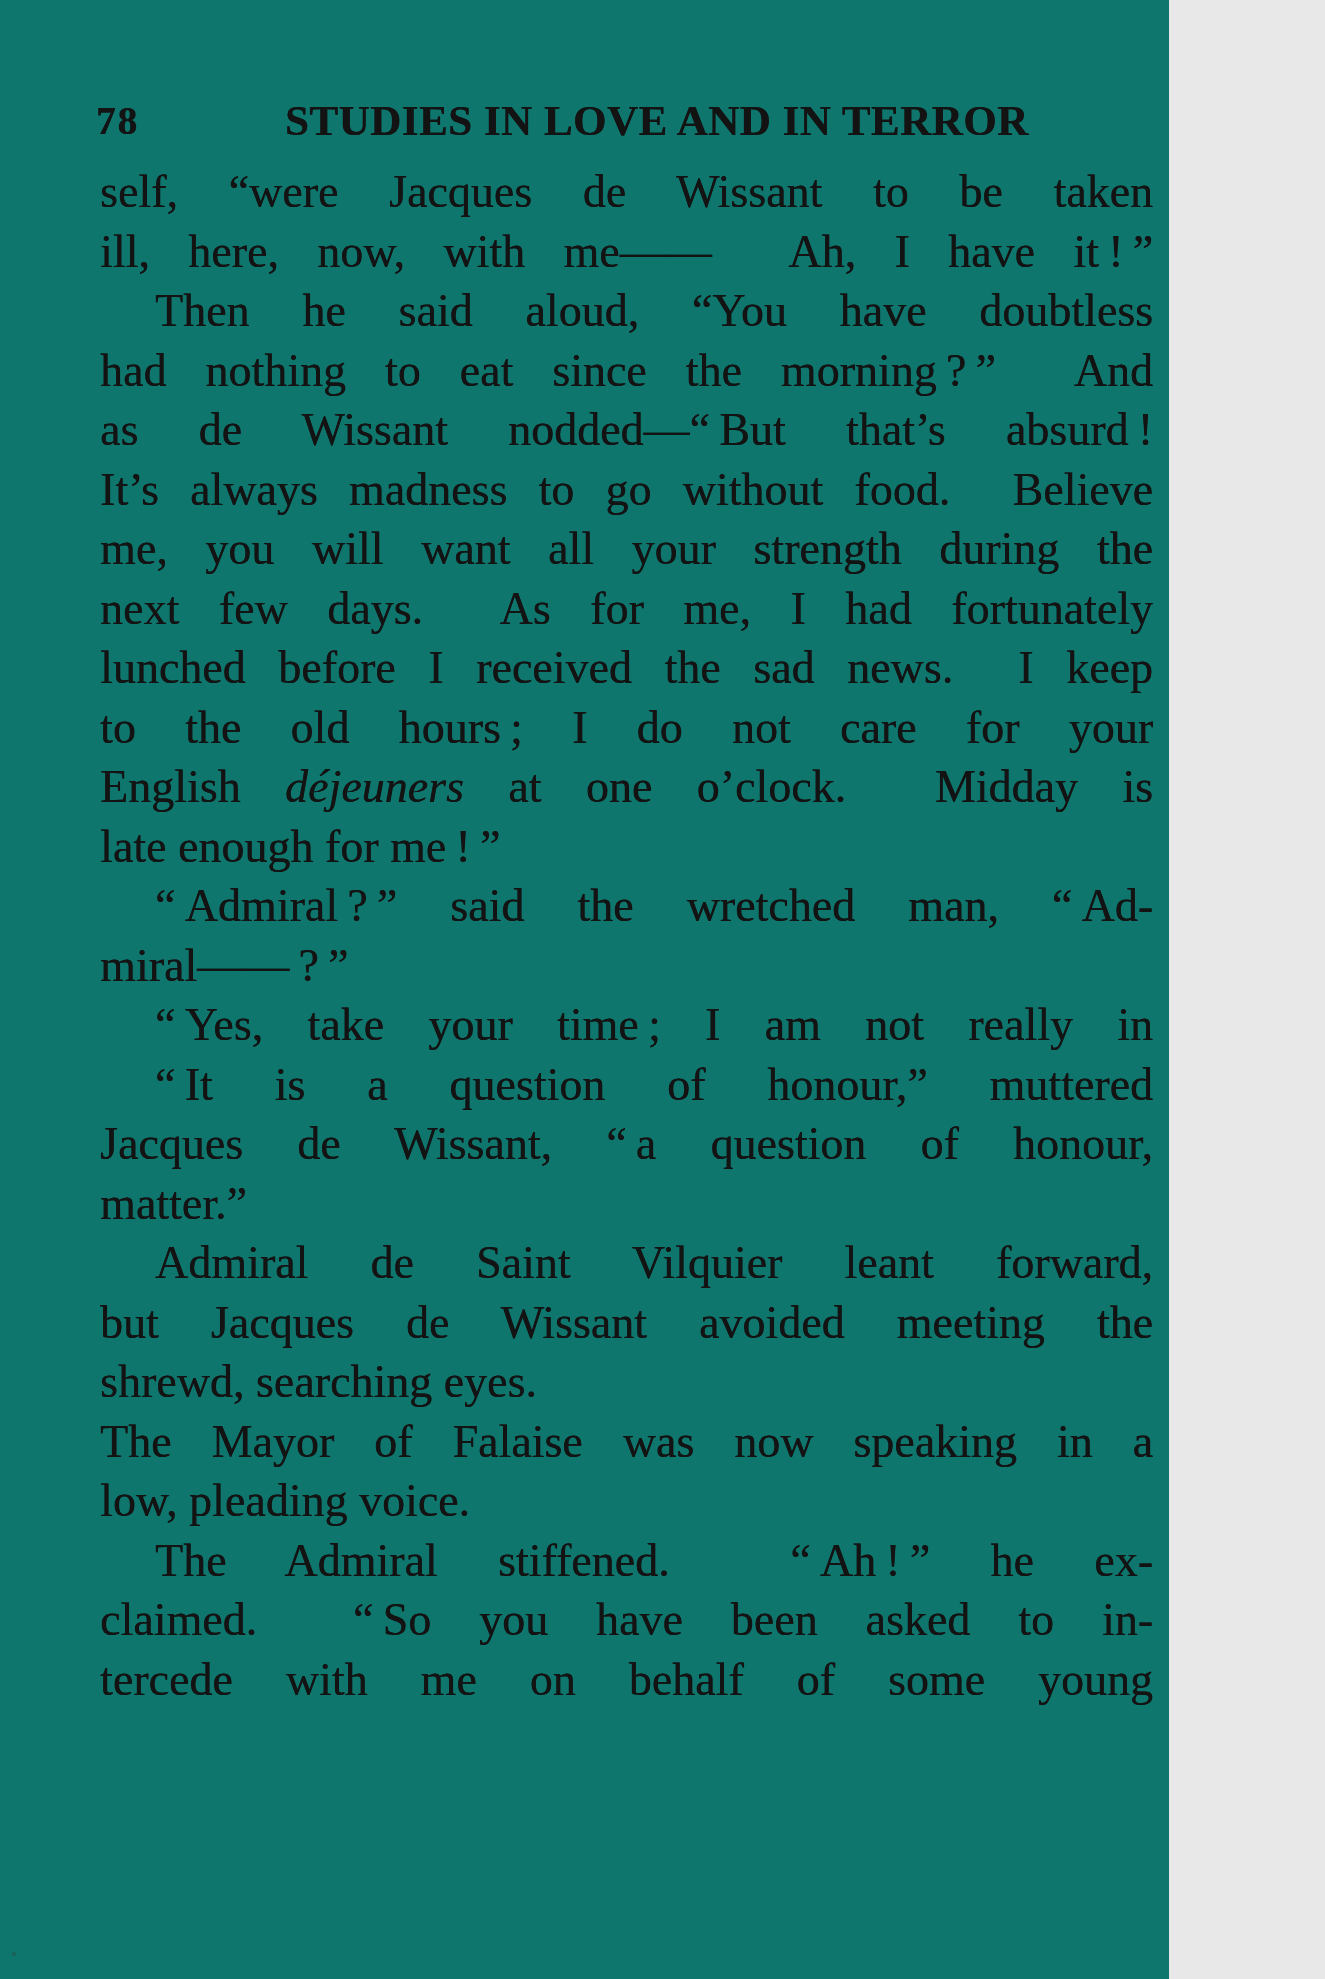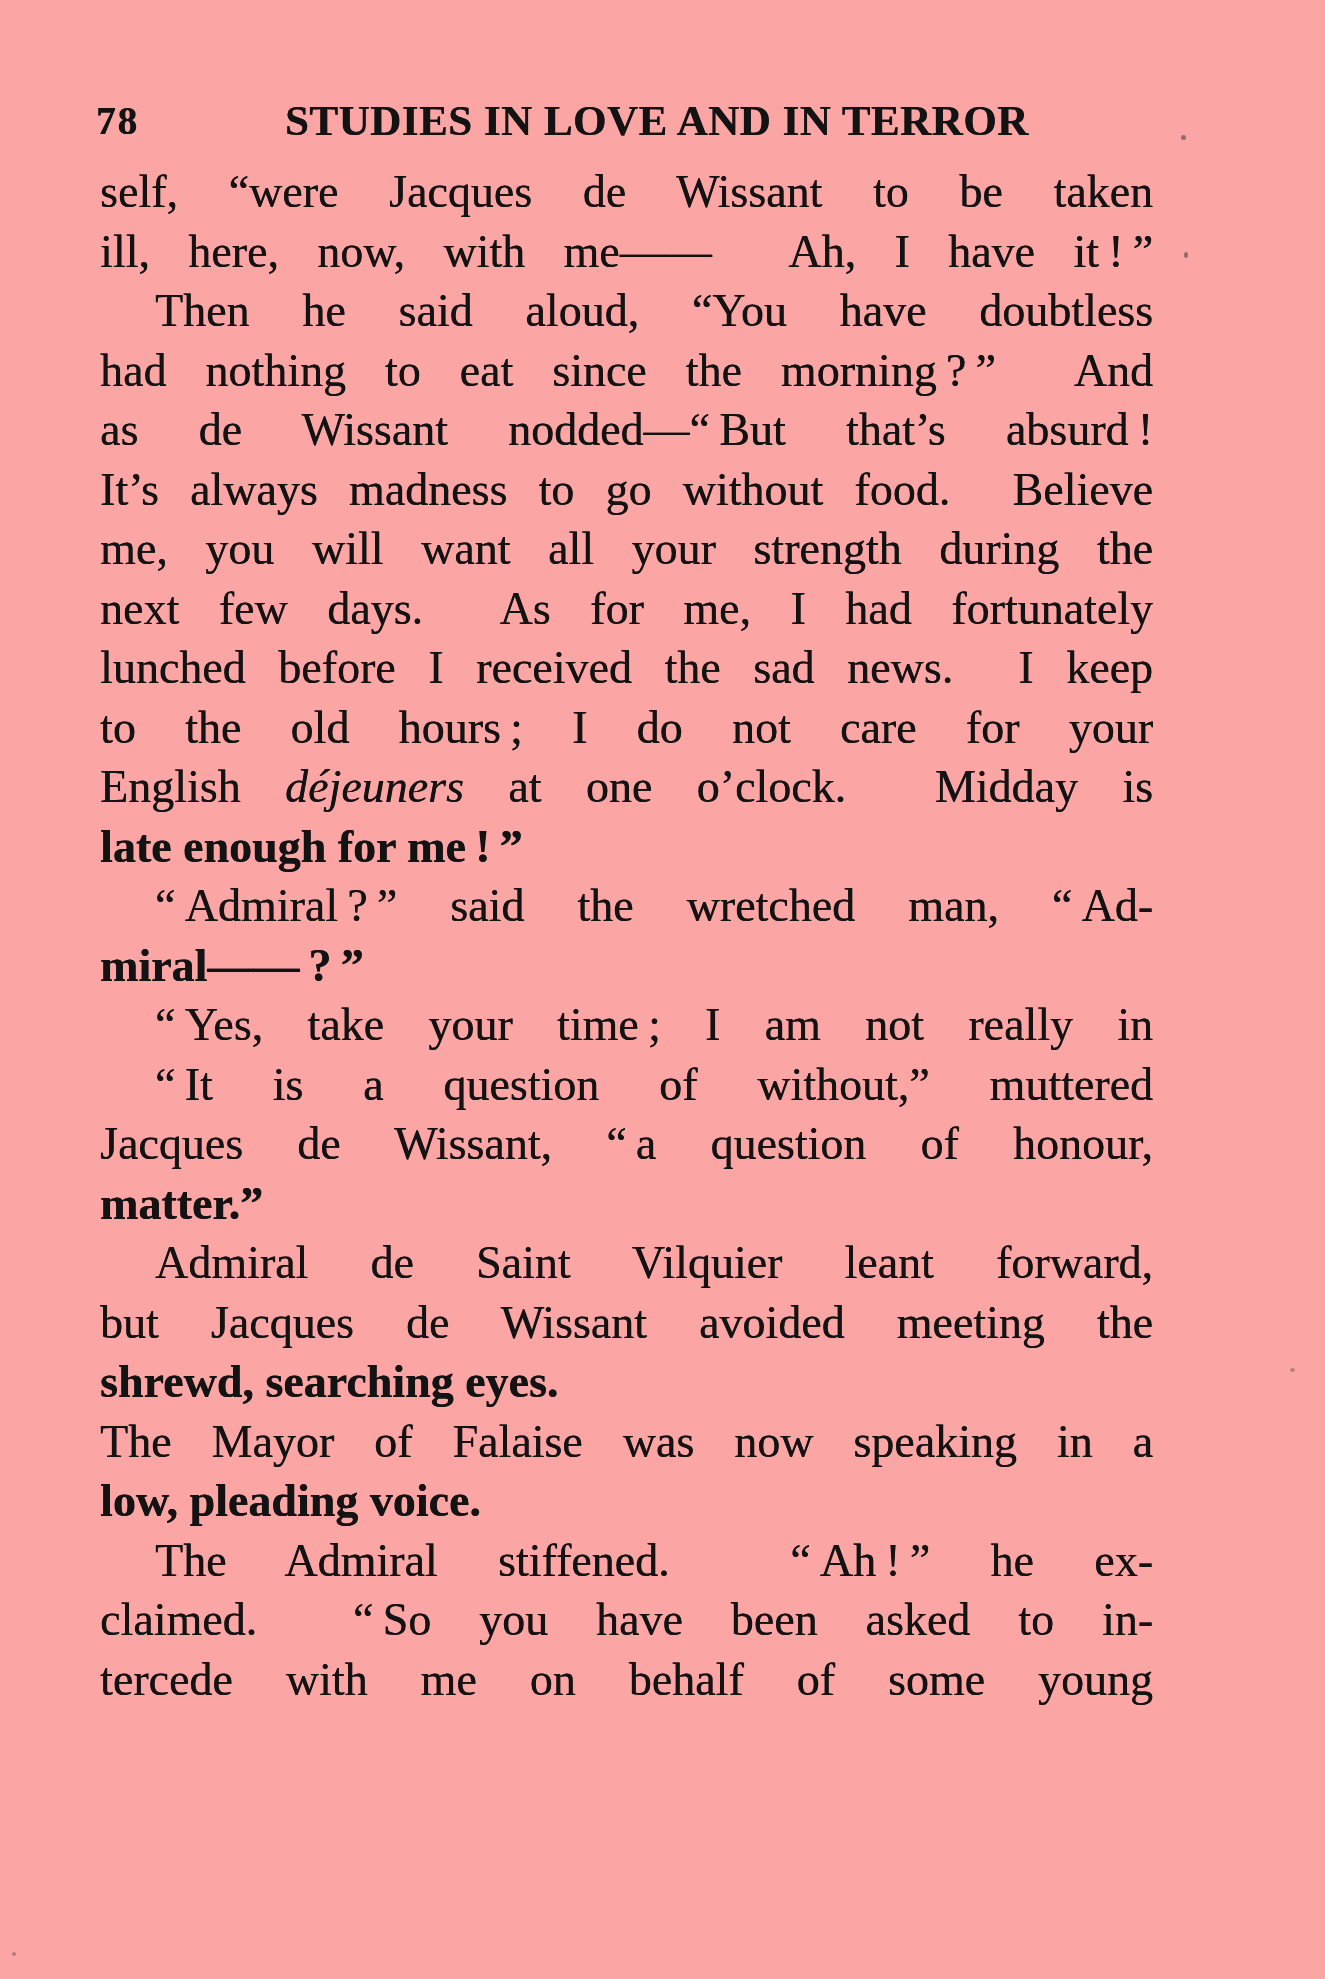--- a/index.html
+++ b/index.html
@@ -1,20 +1,20 @@
 <!DOCTYPE html>
 <html><head>
 <meta charset="utf-8">
 <style>
   html, body { margin: 0; padding: 0; background: #e8e8e8; }
   .page {
     position: relative;
-    width: 1325px;
+    width: 1169px;
     height: 1979px;
-    background: #fca5a5;
+    background: #0f766e;
     overflow: hidden;
     font-family: "Liberation Serif", "DejaVu Serif", serif;
     color: #131313;
   }
   .page-header {
     position: absolute;
     top: 96px;
     left: 100px;
     width: 1053px;
     height: 48px;
@@ -54,21 +54,20 @@
     text-shadow: 0.35px 0 0 currentColor;
   }
   .line.justify {
     text-align: justify;
     text-align-last: justify;
     text-justify: inter-word;
   }
   .line.lastleft {
     text-align: left;
     text-align-last: left;
-    font-weight: bold;
   }
   .line.indent { padding-left: 55px; }
   .italic { font-style: italic; }
   .speck {
     position: absolute;
     background: #3a3a3a;
     border-radius: 50%;
     opacity: 0.55;
   }
   .speck.s1 { left: 1181px; top: 135px; width: 5px; height: 5px; }
@@ -94,21 +93,21 @@
       <div class="line justify"><span>It’s always madness to go without food.&nbsp; Believe</span></div>
       <div class="line justify"><span>me, you will want all your strength during the</span></div>
       <div class="line justify"><span>next few days.&nbsp; As for me, I had fortunately</span></div>
       <div class="line justify"><span>lunched before I received the sad news.&nbsp; I keep</span></div>
       <div class="line justify"><span>to the old hours ; I do not care for your</span></div>
       <div class="line justify"><span>English </span><span class="italic">déjeuners</span><span> at one o’clock.&nbsp; Midday is</span></div>
       <div class="line lastleft"><span>late enough for me ! ”</span></div>
       <div class="line justify indent"><span>“ Admiral ? ” said the wretched man, “ Ad-</span></div>
       <div class="line lastleft"><span>miral—— ? ”</span></div>
       <div class="line justify indent"><span>“ Yes, take your time ; I am not really in</span></div>
-      <div class="line justify indent"><span>“ It is a question of without,” muttered</span></div>
+      <div class="line justify indent"><span>“ It is a question of honour,” muttered</span></div>
       <div class="line justify"><span>Jacques de Wissant, “ a question of honour,</span></div>
       <div class="line lastleft"><span>matter.”</span></div>
       <div class="line justify indent"><span>Admiral de Saint Vilquier leant forward,</span></div>
       <div class="line justify"><span>but Jacques de Wissant avoided meeting the</span></div>
       <div class="line lastleft"><span>shrewd, searching eyes.</span></div>
       <div class="line justify"><span>The Mayor of Falaise was now speaking in a</span></div>
       <div class="line lastleft"><span>low, pleading voice.</span></div>
       <div class="line justify indent"><span>The Admiral stiffened.&nbsp; “ Ah ! ” he ex-</span></div>
       <div class="line justify"><span>claimed.&nbsp; “ So you have been asked to in-</span></div>
       <div class="line justify"><span>tercede with me on behalf of some young</span></div>

